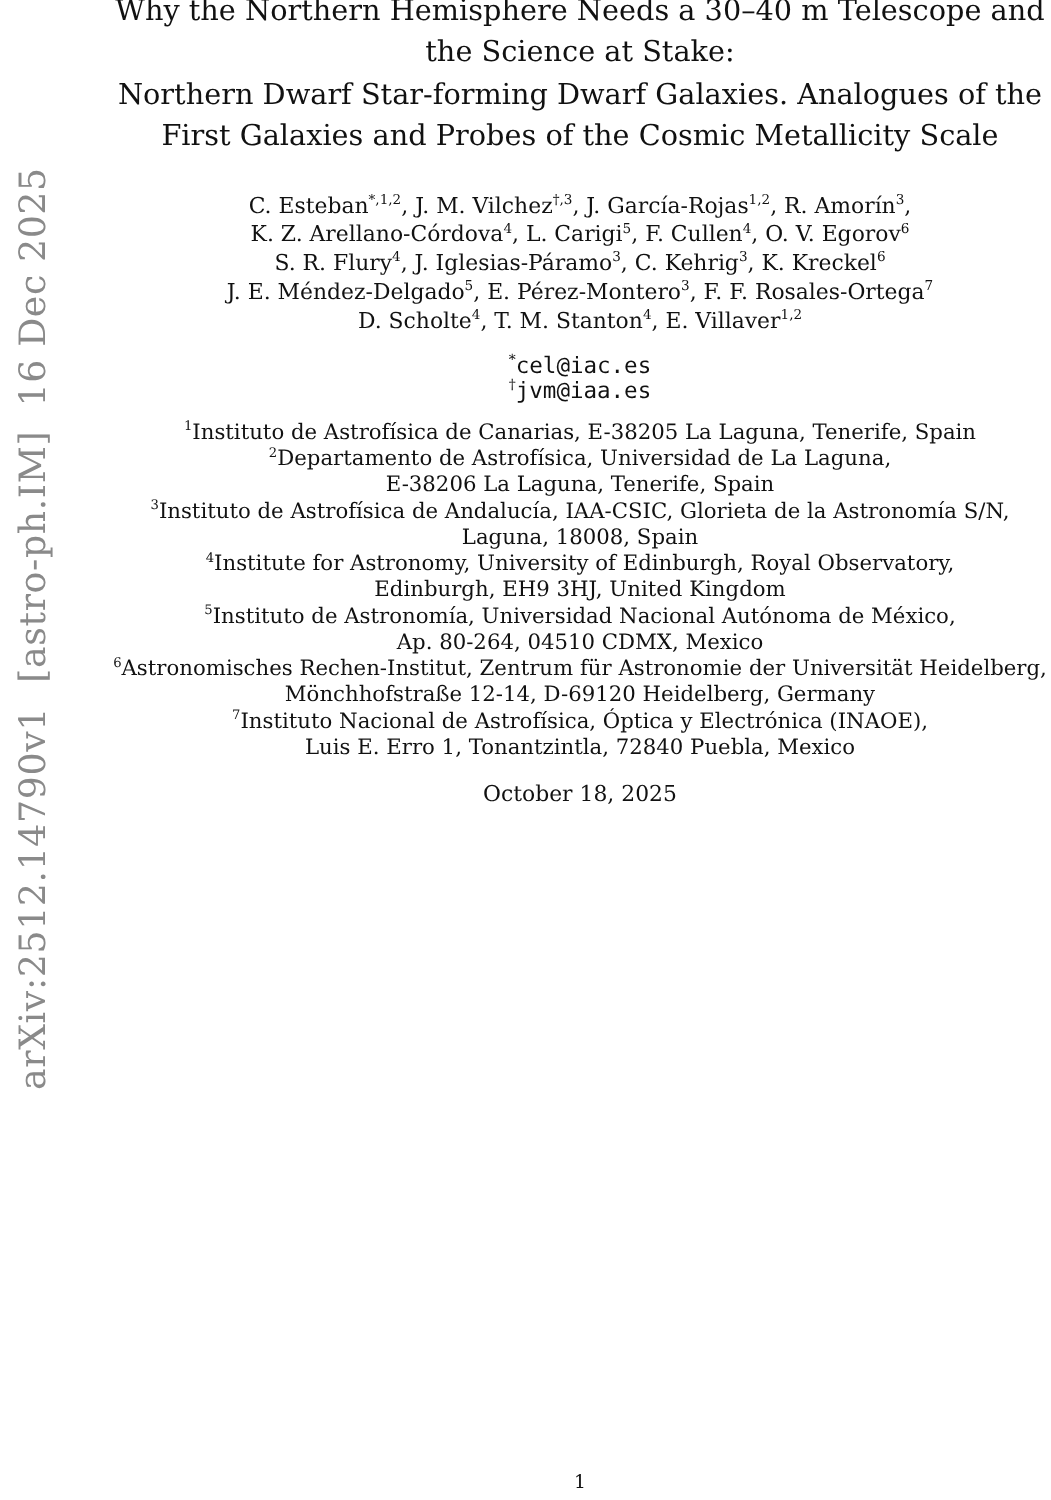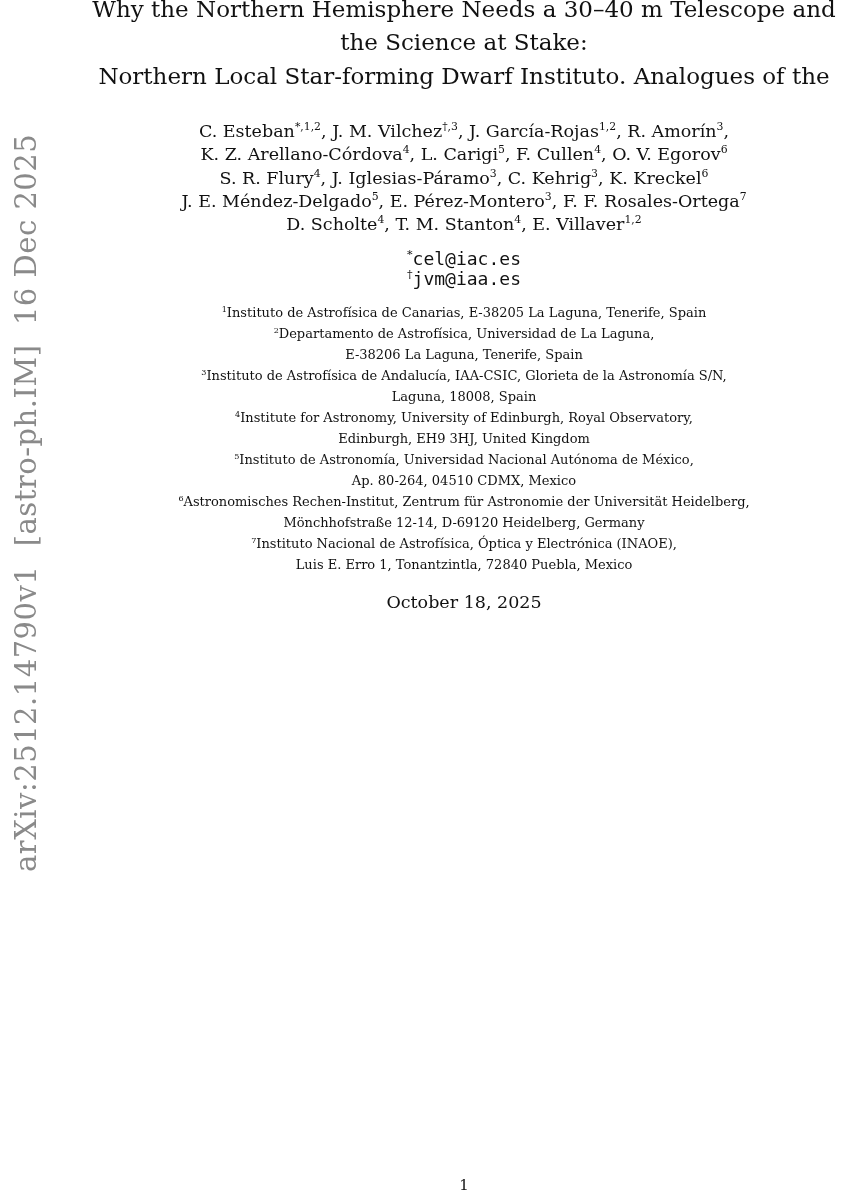--- a/index.html
+++ b/index.html
@@ -43,21 +43,21 @@
   }
   .emails {
     margin-top: 13px;
     font-family: "DejaVu Sans Mono", "Liberation Mono", monospace;
     font-size: 18px;
     line-height: 20px;
   }
   .emails sup { font-family: "DejaVu Serif", "Liberation Serif", serif; }
   .affils {
     margin-top: 13px;
-    font-size: 13px;
+    font-size: 17px;
     line-height: 21px;
   }
   .date {
     margin-top: 17px;
     font-size: 17.5px;
   }
   .pagenum {
     position: absolute;
     left: 90px;
     width: 748px;
@@ -76,21 +76,22 @@
 
 <div class="page" style="color: rgb(17, 17, 17); background: rgb(255, 255, 255);">
 
   <div class="watermark" style="color: rgb(138, 138, 138);">arXiv:2512.14790v1  [astro-ph.IM]  16 Dec 2025</div>
 
   <div class="content">
 
     <h1 class="title">
       <div>Why the Northern Hemisphere Needs a 30–40 m Telescope and</div>
       <div>the Science at Stake:</div>
-      <div>Northern Local Star-forming Dwarf Instituto. Analogues of the</div>
+      <div>Northern Dwarf Star-forming Dwarf Galaxies. Analogues of the</div>
+      <div>First Galaxies and Probes of the Cosmic Metallicity Scale</div>
     </h1>
 
     <div class="authors">
       <div>C. Esteban<sup>*,1,2</sup>, J. M. Vilchez<sup>†,3</sup>, J. García-Rojas<sup>1,2</sup>, R. Amorín<sup>3</sup>,</div>
       <div>K. Z. Arellano-Córdova<sup>4</sup>, L. Carigi<sup>5</sup>, F. Cullen<sup>4</sup>, O. V. Egorov<sup>6</sup></div>
       <div>S. R. Flury<sup>4</sup>, J. Iglesias-Páramo<sup>3</sup>, C. Kehrig<sup>3</sup>, K. Kreckel<sup>6</sup></div>
       <div>J. E. Méndez-Delgado<sup>5</sup>, E. Pérez-Montero<sup>3</sup>, F. F. Rosales-Ortega<sup>7</sup></div>
       <div>D. Scholte<sup>4</sup>, T. M. Stanton<sup>4</sup>, E. Villaver<sup>1,2</sup></div>
     </div>
 

